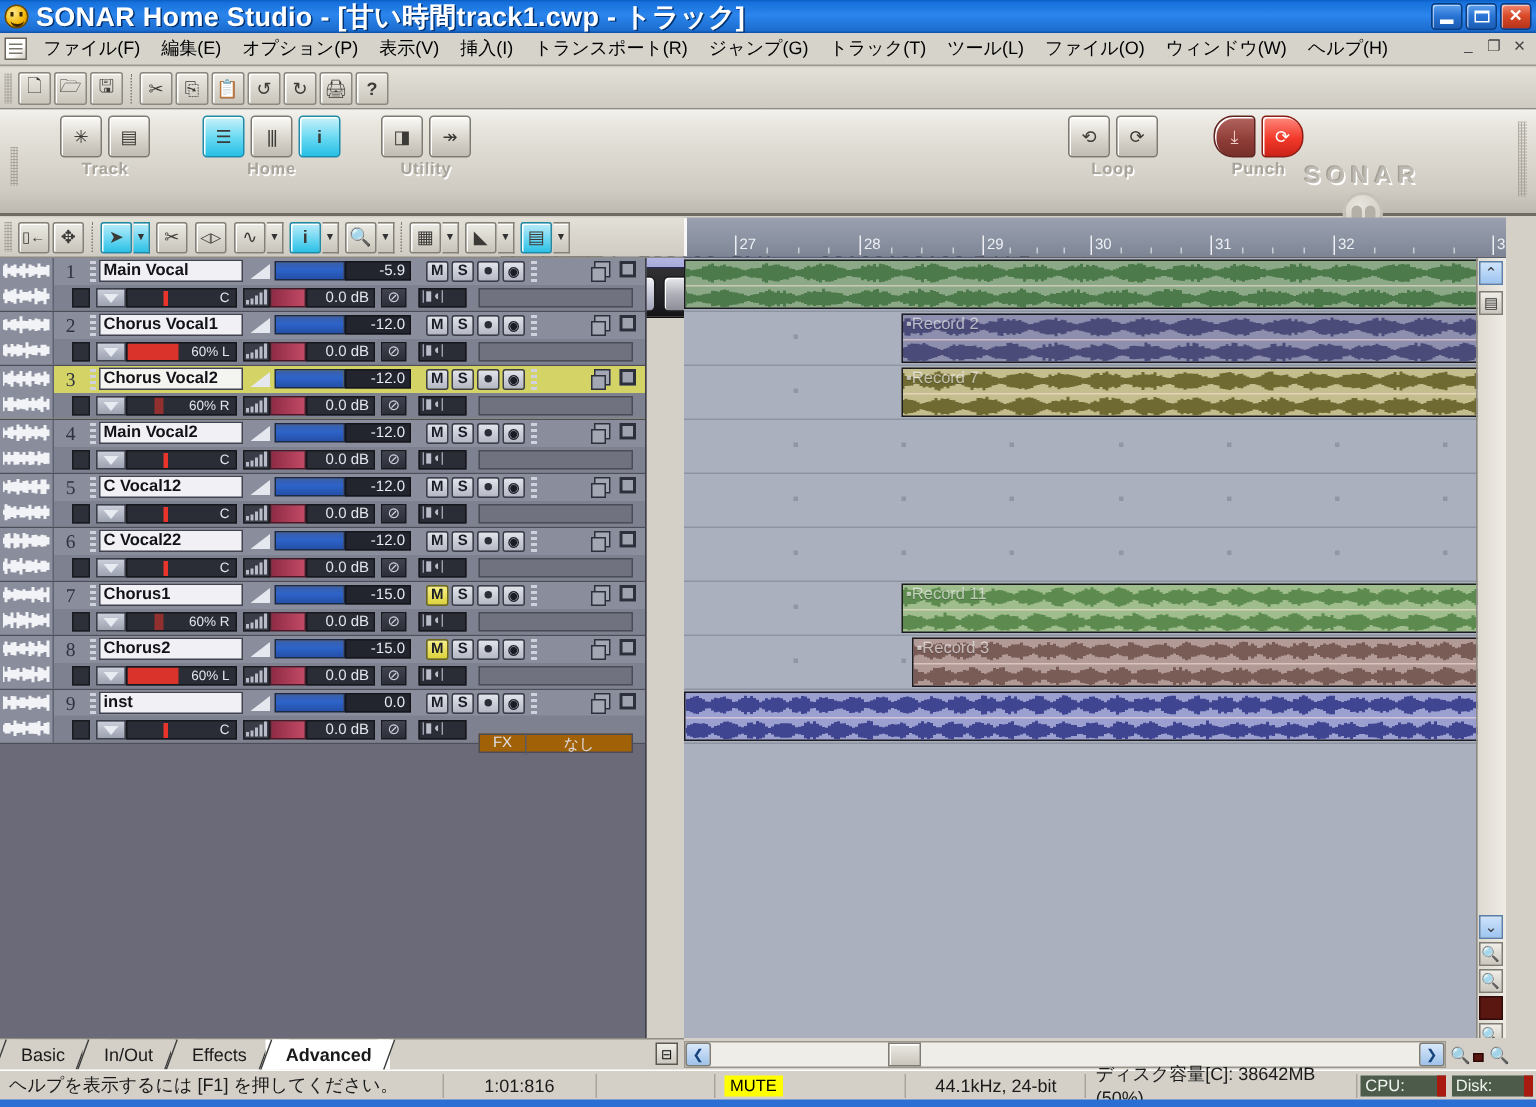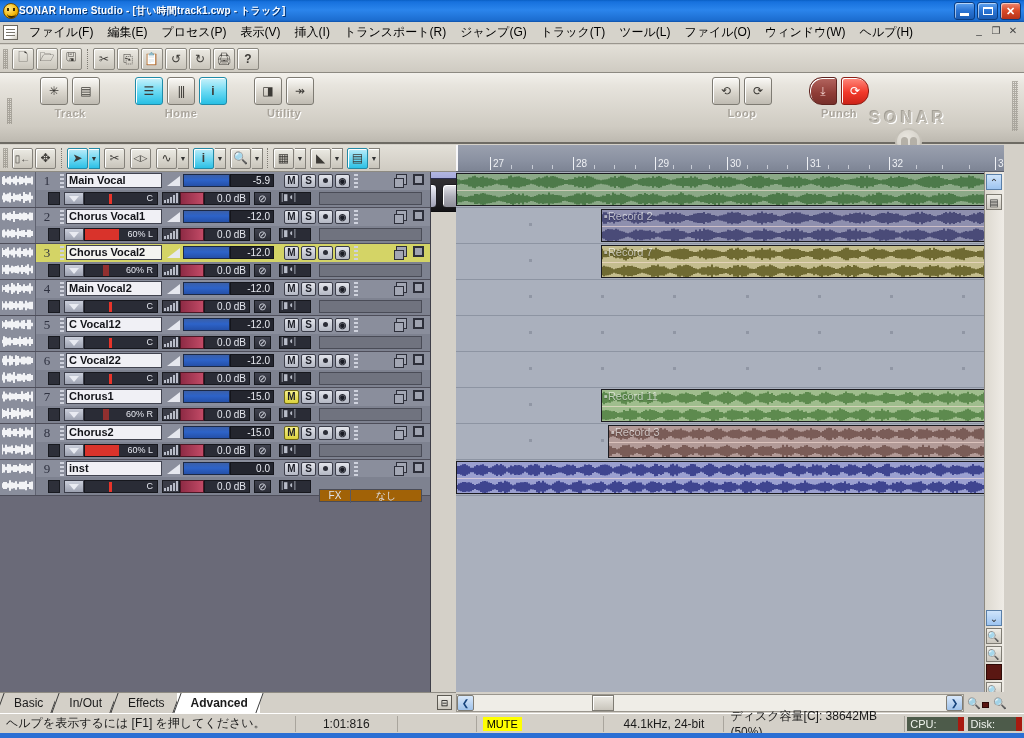--- a/index.html
+++ b/index.html
@@ -25,21 +25,21 @@
   }
   .tb-ico:before {
     content:""; position:absolute; left:3px; top:4px; width:2px; height:3px;
     background:#3a2600; box-shadow:6px 0 0 #3a2600;
   }
   .tb-ico:after {
     content:""; position:absolute; left:3px; top:9px; width:9px; height:3px;
     border-bottom:2px solid #3a2600; border-radius:0 0 6px 6px;
   }
   .tb-title {
-    color:#fff; font-size:10px; font-weight:bold; 
+    color:#fff; font-size:18px; font-weight:bold; margin-left:5px;
     text-shadow:1px 1px 0 #00306e; white-space:nowrap; letter-spacing:0.2px;
   }
   .tb-btns { position:absolute; right:3px; top:2px; display:flex; gap:2px; }
   .tb-btn {
     width:21px; height:18px; border:1px solid #0a3c80; border-radius:3px;
     background:linear-gradient(to bottom,#5fa3f0,#2a74d4 48%,#1a5cb4);
     position:relative; box-shadow:inset 1px 1px 0 rgba(255,255,255,.55);
   }
   .tb-btn.close { background:linear-gradient(to bottom,#f08a72,#d94a28 48%,#b6331a); }
   .tb-btn .g { position:absolute; left:0; right:0; top:0; bottom:0;
@@ -374,21 +374,21 @@
       <div class="tb-btn close">
         <span class="g">✕</span>
       </div>
     </div>
   </div>
 
   <div class="menubar">
     <div class="menu-doc"></div>
     <div class="menu-item">ファイル(F)</div>
     <div class="menu-item">編集(E)</div>
-    <div class="menu-item">プロセス(P)</div>
+    <div class="menu-item">オプション(P)</div>
     <div class="menu-item">表示(V)</div>
     <div class="menu-item">挿入(I)</div>
     <div class="menu-item">トランスポート(R)</div>
     <div class="menu-item">ジャンプ(G)</div>
     <div class="menu-item">トラック(T)</div>
     <div class="menu-item">ツール(L)</div>
     <div class="menu-item">ファイル(O)</div>
     <div class="menu-item">ウィンドウ(W)</div>
     <div class="menu-item">ヘルプ(H)</div>
     <div class="mdi-btns">

